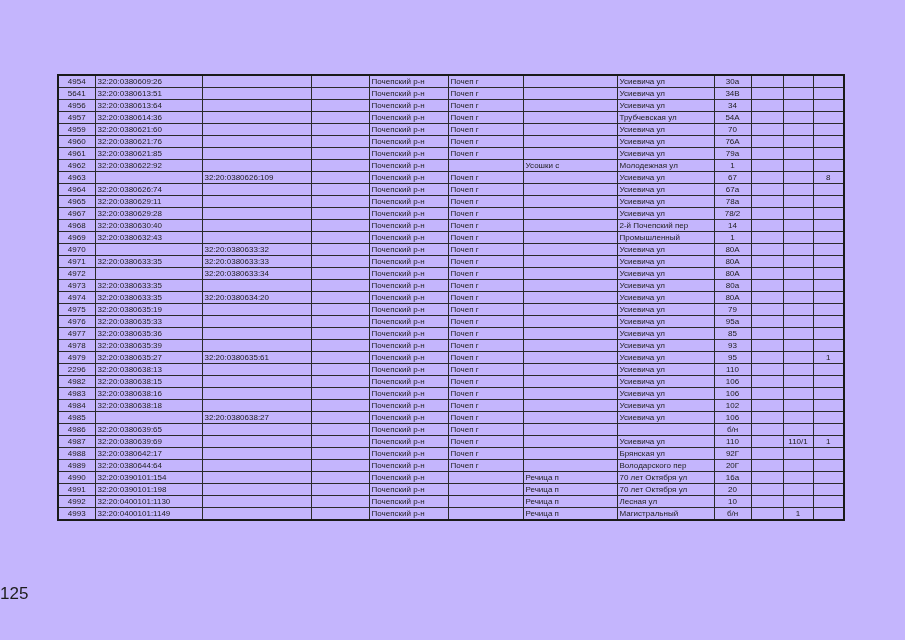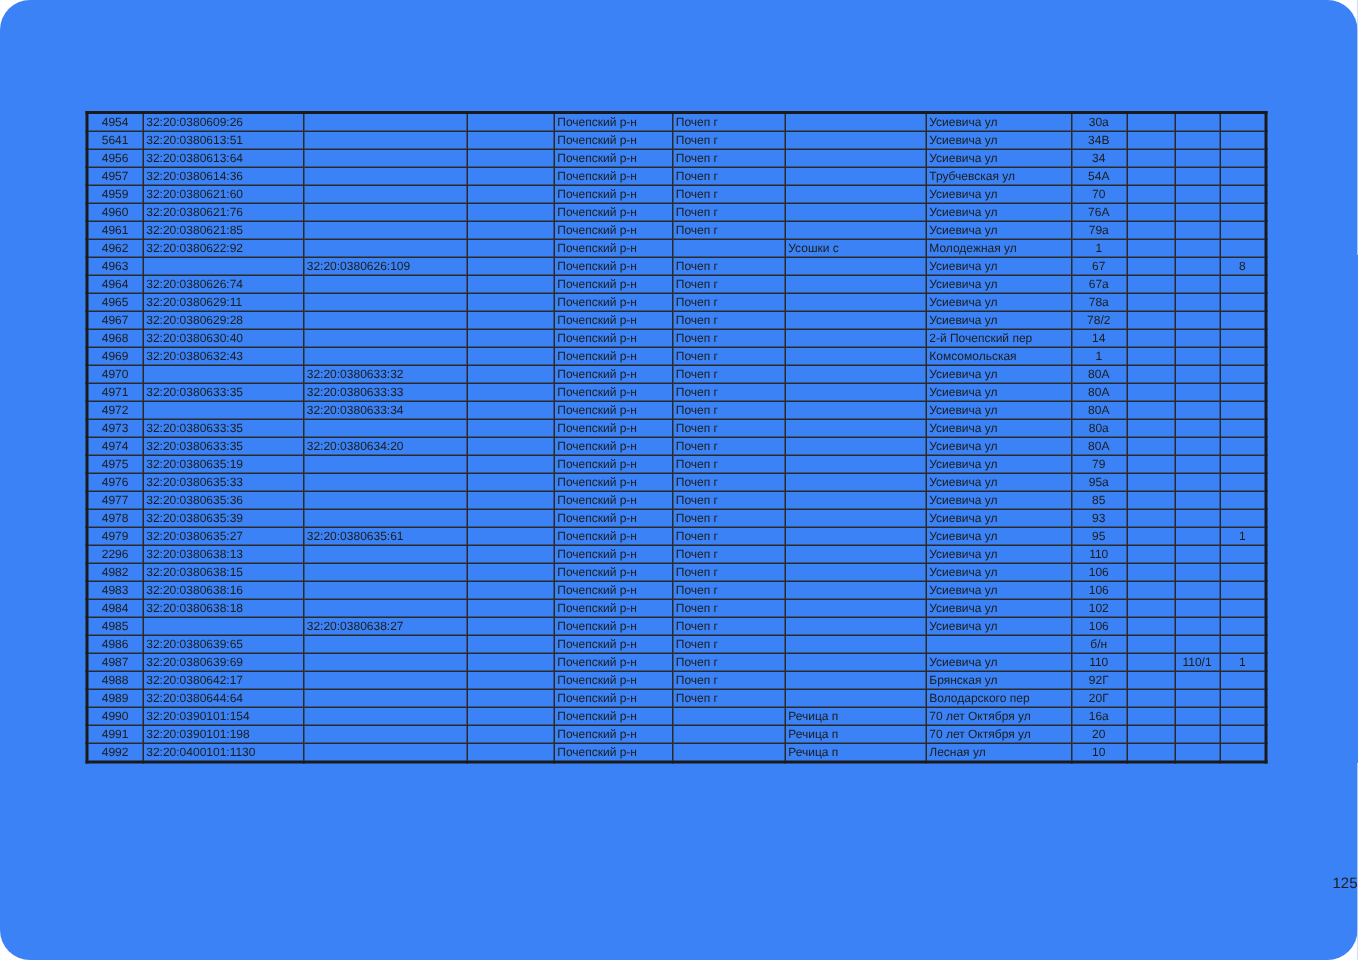--- a/index.html
+++ b/index.html
@@ -5,23 +5,22 @@
   html, body {
     margin: 0;
     padding: 0;
     background: #ffffff;
     font-family: "Liberation Sans", sans-serif;
   }
   .page {
     position: relative;
     width: 905px;
     height: 640px;
-    background: #3b82f6;
+    background: #c4b5fd;
     overflow: hidden;
-    border-radius: 20px;
   }
   table.cadastre {
     position: absolute;
     left: 57px;
     top: 74px;
     width: 786px;
     border-collapse: collapse;
     table-layout: fixed;
     border: 2px solid #1a1a1a;
   }
@@ -36,22 +35,22 @@
     overflow: hidden;
     vertical-align: middle;
   }
   td.al-c { text-align: center; }
   td.al-l { text-align: left; }
   .page-number {
     position: absolute;
     left: 0;
     top: 584px;
     width: 905px;
-    text-align: right;
-    font-size: 10px;
+    text-align: left;
+    font-size: 17px;
     color: #1c1c1c;
   }
 </style>
 </head>
 <body>
 
 <div class="page">
   <table class="cadastre">
     <colgroup>
       <col style="width:37px">
@@ -251,21 +250,21 @@
           <td class="al-c"></td>
         </tr>
         <tr>
           <td class="al-c">4969</td>
           <td class="al-l">32:20:0380632:43</td>
           <td class="al-l"></td>
           <td class="al-l"></td>
           <td class="al-l">Почепский р-н</td>
           <td class="al-l">Почеп г</td>
           <td class="al-l"></td>
-          <td class="al-l">Комсомольская</td>
+          <td class="al-l">Промышленный</td>
           <td class="al-c">1</td>
           <td class="al-c"></td>
           <td class="al-c"></td>
           <td class="al-c"></td>
         </tr>
         <tr>
           <td class="al-c">4970</td>
           <td class="al-l"></td>
           <td class="al-l">32:20:0380633:32</td>
           <td class="al-l"></td>
@@ -563,19 +562,33 @@
           <td class="al-l">32:20:0400101:1130</td>
           <td class="al-l"></td>
           <td class="al-l"></td>
           <td class="al-l">Почепский р-н</td>
           <td class="al-l"></td>
           <td class="al-l">Речица п</td>
           <td class="al-l">Лесная ул</td>
           <td class="al-c">10</td>
           <td class="al-c"></td>
           <td class="al-c"></td>
+          <td class="al-c"></td>
+        </tr>
+        <tr>
+          <td class="al-c">4993</td>
+          <td class="al-l">32:20:0400101:1149</td>
+          <td class="al-l"></td>
+          <td class="al-l"></td>
+          <td class="al-l">Почепский р-н</td>
+          <td class="al-l"></td>
+          <td class="al-l">Речица п</td>
+          <td class="al-l">Магистральный</td>
+          <td class="al-c">б/н</td>
+          <td class="al-c"></td>
+          <td class="al-c">1</td>
           <td class="al-c"></td>
         </tr>
       </tbody>
   </table>
 
   <div class="page-number">125</div>
 </div>
 
 </body></html>

